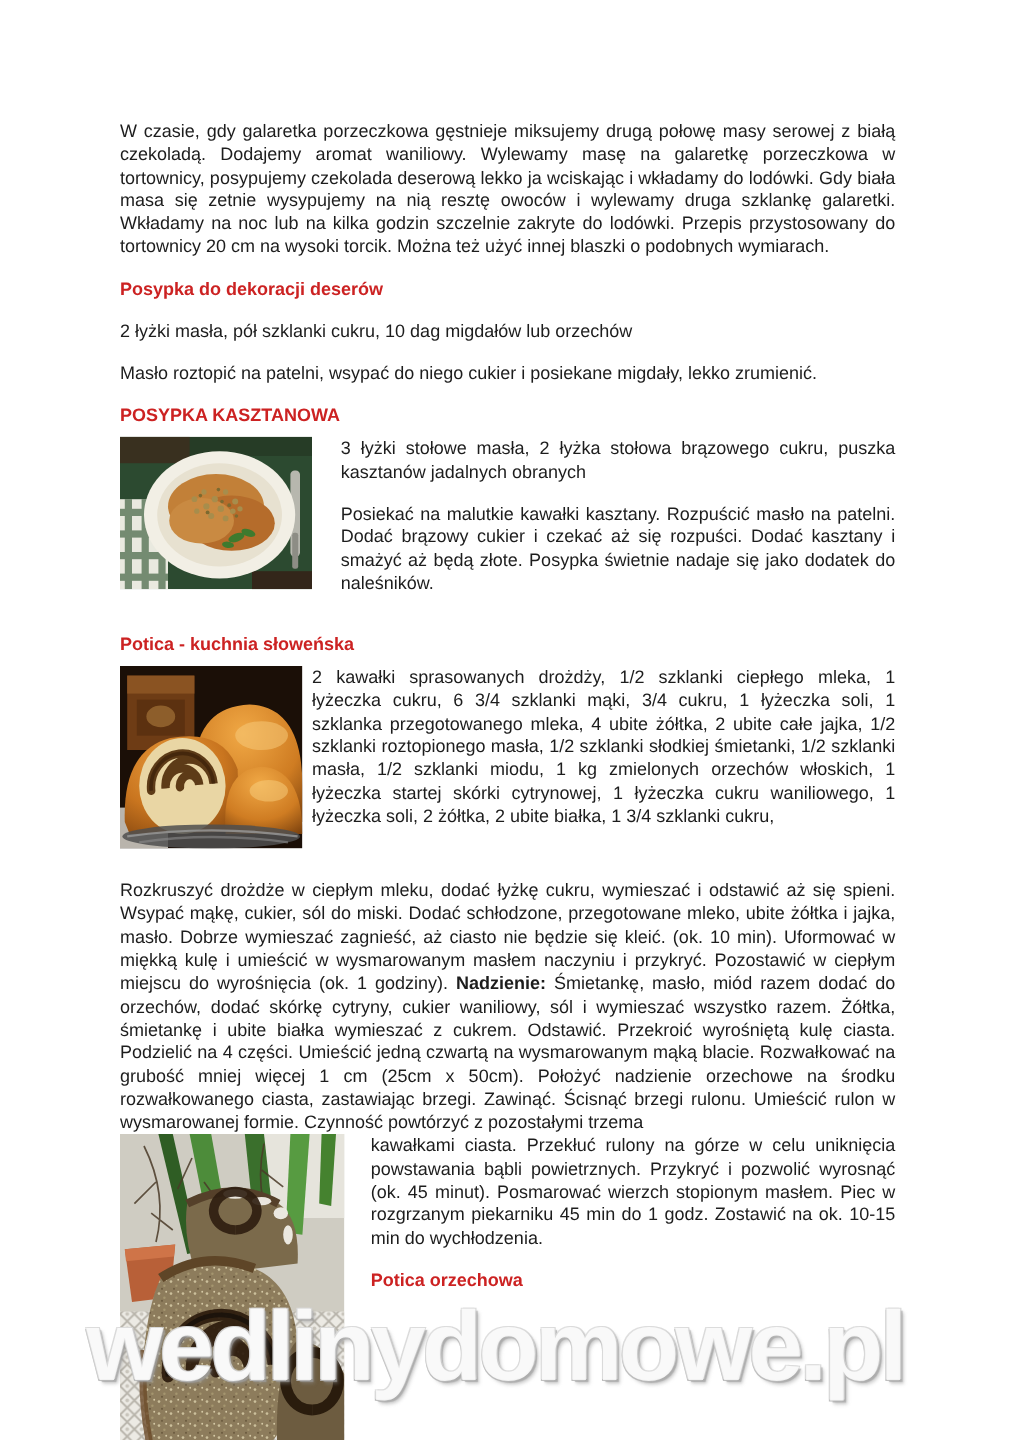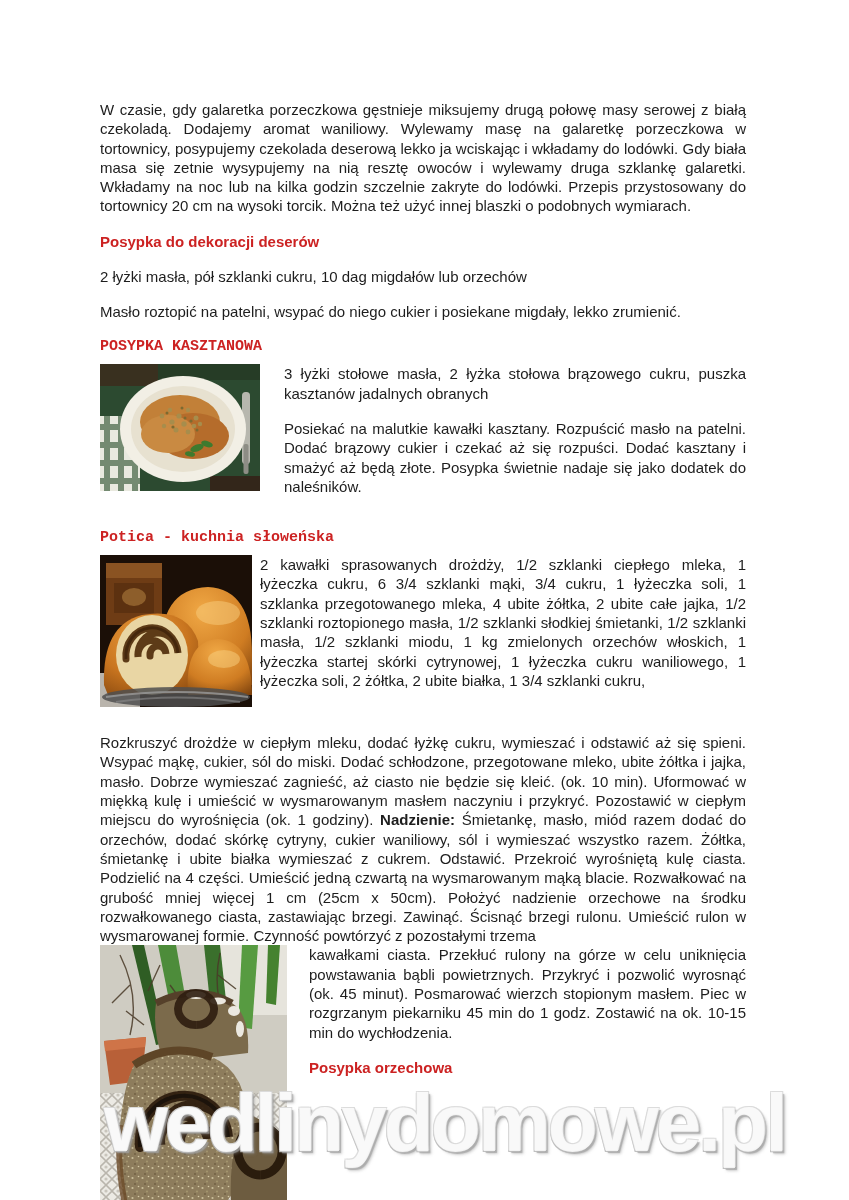--- a/index.html
+++ b/index.html
@@ -12,34 +12,34 @@
   .content{
     position:absolute;left:100px;top:0;width:646px;padding-top:100px;
     font-size:15px;line-height:19.3px;text-align:justify;
   }
   p{margin:0 0 16px 0;}
   h2{
     font-size:15px;line-height:19px;font-weight:bold;margin:0 0 16px 0;
     text-align:left;
   }
   h2.red{color:#cc2222;}
-  h2.tight{margin-bottom:8px;font-family:Liberation Mono, monospace;}
+  h2.tight{margin-bottom:8px;}
   h2.gap-top{margin-top:10px;}
   .figure-section{margin-bottom:16px;}
   .figure-section::after{content:"";display:block;clear:both;}
   .figure-section .photo{float:left;}
   .photo svg{display:block;}
   .photo-kasztany{margin-right:24px;margin-bottom:6px;}
   .photo-potica{margin-right:8px;margin-bottom:6px;}
   .photo-sliced{margin-right:22px;margin-bottom:6px;}
   .potica-section{margin-bottom:20px;}
   .method{margin-bottom:0;}
   .last-section h2{margin-top:16px;}
   .watermark{
-    position:absolute;left:104px;top:1076px;z-index:6;
+    position:absolute;left:72px;top:1076px;z-index:6;
     font-size:82px;font-weight:bold;letter-spacing:-3px;white-space:nowrap;
     color:rgba(255,255,255,0.82);
     text-shadow:-1px -1px 0 rgba(220,220,220,.9),
                  1px -1px 0 rgba(210,210,210,.8),
                 -1px  1px 0 rgba(185,185,185,.9),
                  2px  2px 1px rgba(160,160,160,.75),
                  3px  3px 3px rgba(140,140,140,.4);
     pointer-events:none;
   }
   b{font-weight:bold;}
@@ -220,19 +220,19 @@
           </g>
           <g>
             <path d="M150,170 Q176,180 187,200 L187,280 L132,280 Q128,226 136,196 Q140,178 150,170 Z" fill="#6d5c40"></path>
             <path d="M160,230 a22,24 0 1,1 0.1,0" fill="none" stroke="#221508" stroke-width="9" opacity="0.9"></path>
           </g>
           <rect x="4" y="262" width="26" height="13" rx="2" fill="#1a1a1a" opacity="0.35"></rect>
           <text x="7" y="273" font-size="11" font-weight="bold" fill="#f2f2ee" font-family="Liberation Sans, sans-serif">EM</text>
         </svg>
       </div>
       <p>kawałkami ciasta. Przekłuć rulony na górze w celu uniknięcia powstawania bąbli powietrznych. Przykryć i pozwolić wyrosnąć (ok. 45 minut). Posmarować wierzch stopionym masłem. Piec w rozgrzanym piekarniku 45 min do 1 godz. Zostawić na ok. 10-15 min do wychłodzenia.</p>
-      <h2 class="red">Posypka orzechowa</h2>
+      <h2 class="red">Potica orzechowa</h2>
     </div>
 
   </div>
 
   <div class="watermark">wedlinydomowe.pl</div>
 </div>
 
 </body></html>

